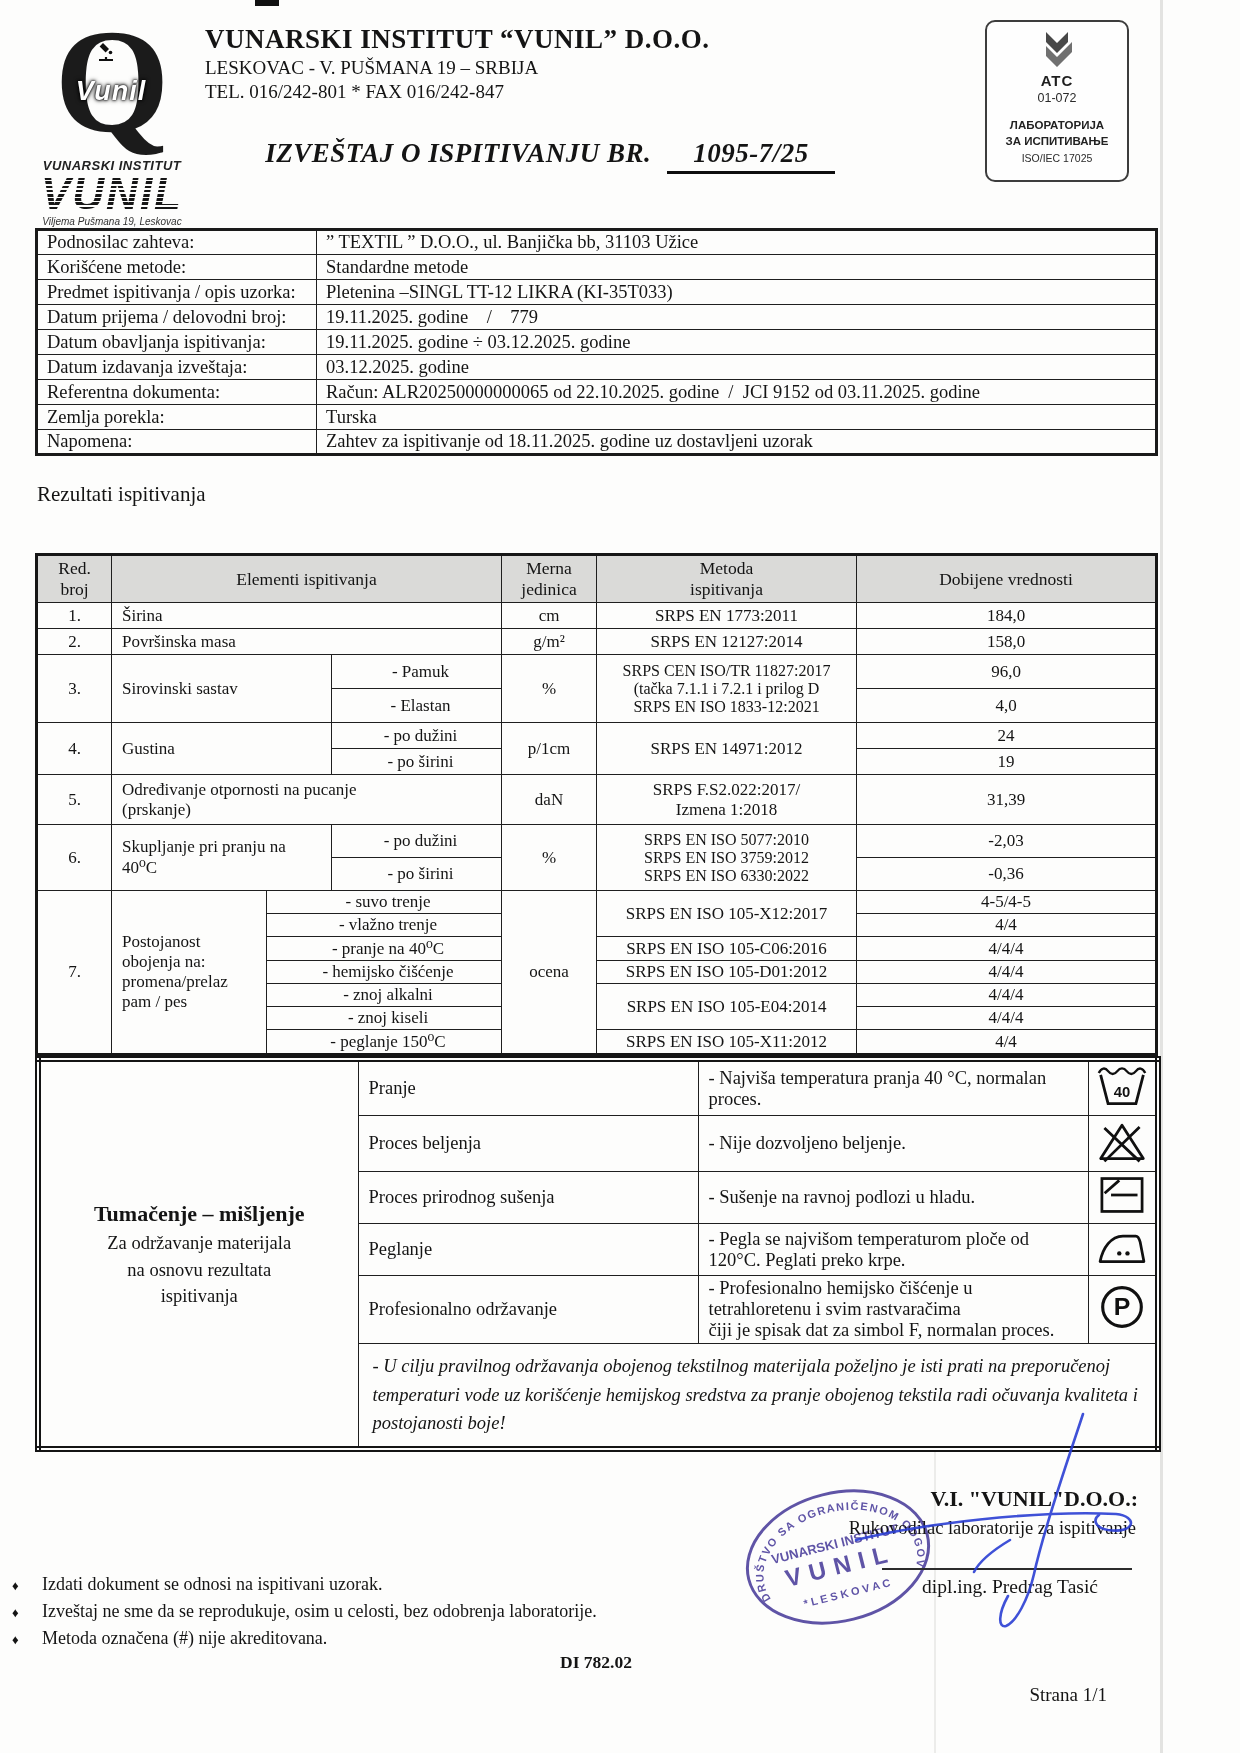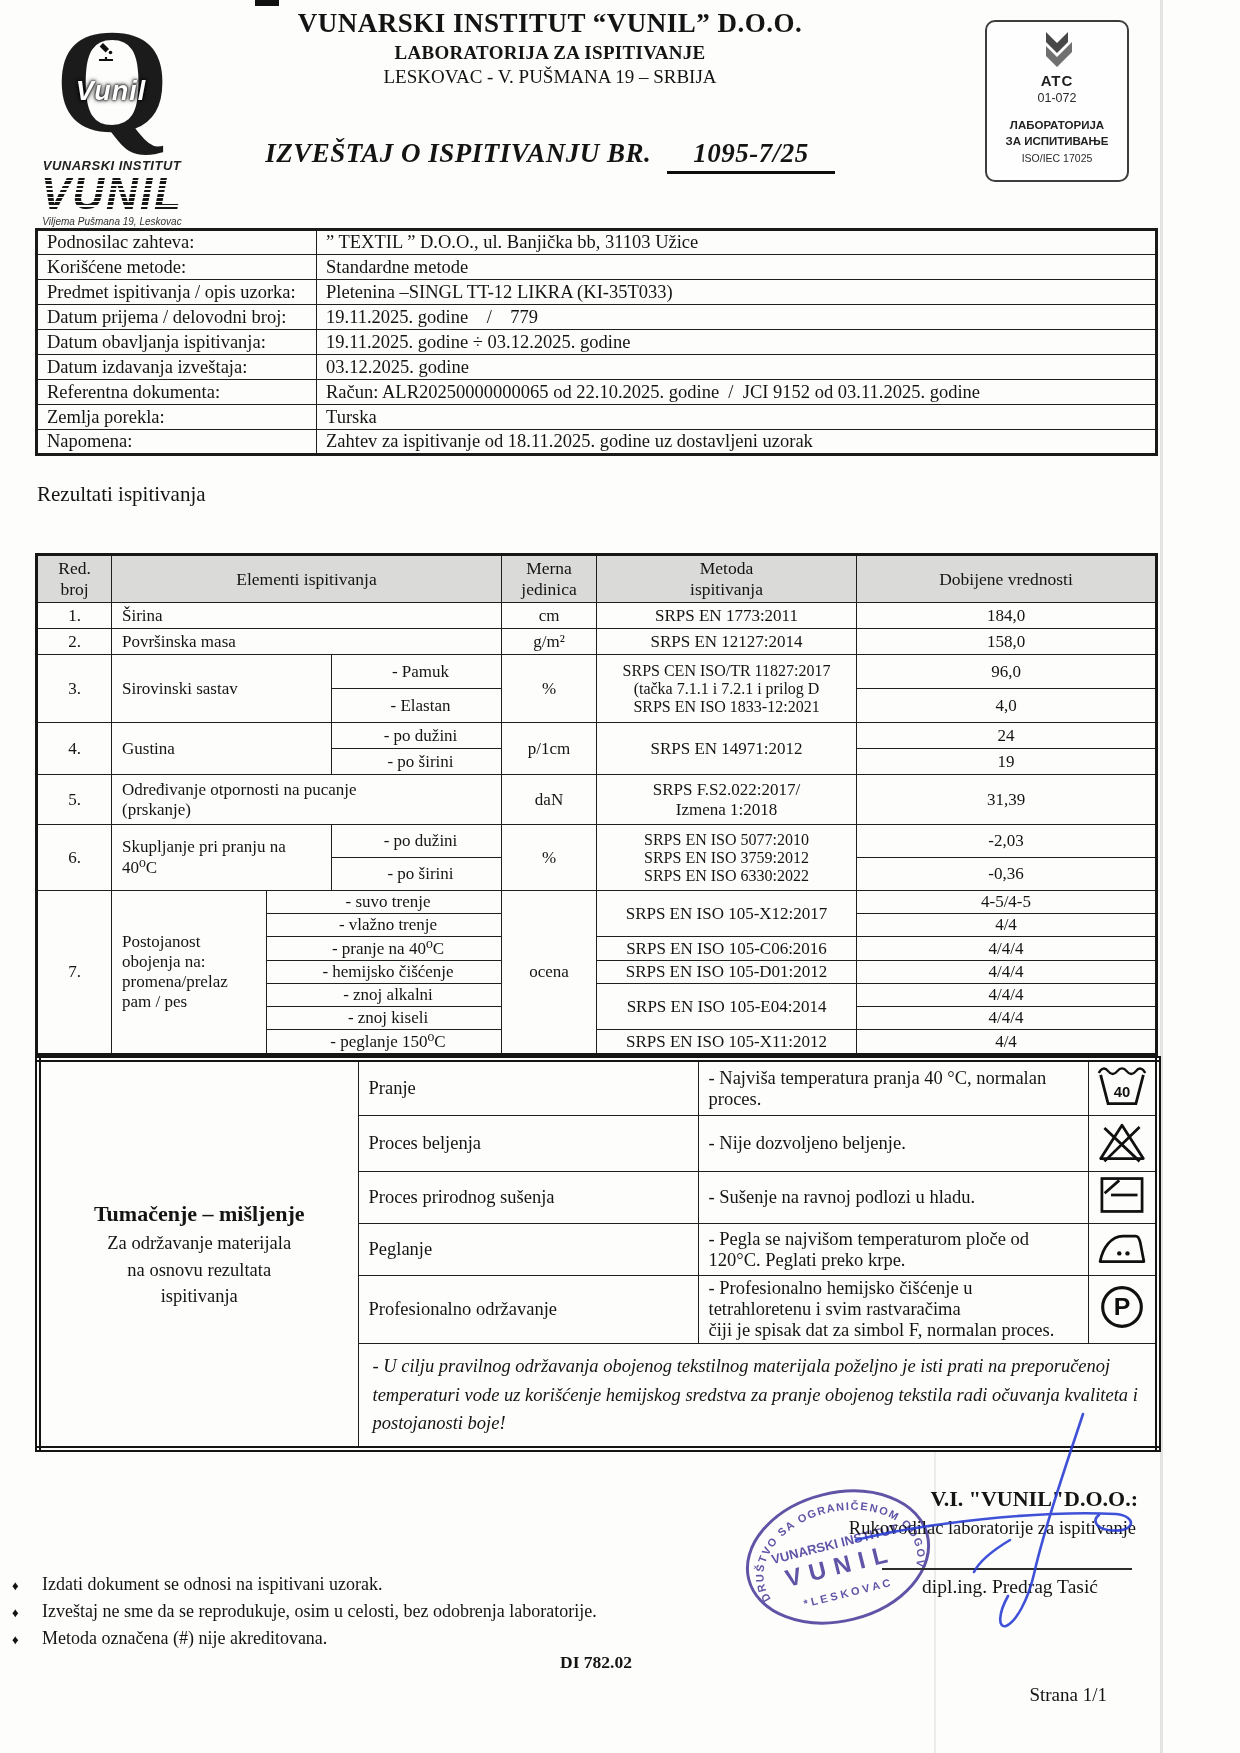--- a/index.html
+++ b/index.html
@@ -16,21 +16,21 @@
   .q-scope{position:absolute;top:34px;left:58px;}
   .q-vunil{position:absolute;top:70px;left:24px;width:100px;font:bold italic 27px "Liberation Sans",sans-serif;
            color:#fff;letter-spacing:1px;text-shadow:0 0 3px #000,0 0 1px #000,0 0 5px #000;}
   .logo-institute{font:bold italic 13px "Liberation Sans",sans-serif;letter-spacing:.5px;color:#222;margin-top:2px;}
   .vunil-big{position:relative;display:inline-block;font:bold italic 44px/0.95 "Liberation Sans",sans-serif;
              letter-spacing:2px;color:#161616;}
   .vunil-big::after{content:"";position:absolute;inset:0;
       background:repeating-linear-gradient(180deg,rgba(255,255,255,0) 0 2.6px,#fdfdfc 2.6px 4.2px);}
   .logo-addr{font:italic 10px "Liberation Sans",sans-serif;color:#333;margin-top:1px;}
 
-  .header-center{position:absolute;left:205px;top:8px;width:690px;text-align:center;}
+  .header-center{position:absolute;left:205px;top:24px;width:690px;text-align:left;}
   .company{font-size:27px;font-weight:bold;letter-spacing:.5px;}
   .lab{font-size:19px;font-weight:bold;margin-top:3px;letter-spacing:.3px;}
   .addr,.tel{font-size:19px;margin-top:2px;}
   .report-title{position:absolute;left:205px;top:138px;width:690px;text-align:center;
                 font-size:27px;font-weight:bold;font-style:italic;letter-spacing:.5px;}
   .report-num{display:inline-block;border-bottom:3px solid #0e0e0e;padding:0 26px 2px 26px;margin-left:16px;}
 
   .atc-box{position:absolute;left:985px;top:20px;width:144px;height:162px;border:2px solid #3d3d3d;
            border-radius:10px;display:flex;flex-direction:column;align-items:center;box-sizing:border-box;
            padding-top:9px;background:#fefefe;font-family:"Liberation Sans",sans-serif;}
@@ -100,22 +100,22 @@
       </svg>
       <span class="q-vunil">Vunil</span>
     </div>
     <div class="logo-institute">VUNARSKI INSTITUT</div>
     <div><span class="vunil-big">VUNIL</span></div>
     <div class="logo-addr">Viljema Pušmana 19, Leskovac</div>
   </div>
 
   <div class="header-center">
     <div class="company">VUNARSKI INSTITUT “VUNIL” D.O.O.</div>
-    <div class="lab">LABORATORIJA ZA ISPITIVANJE</div>
     <div class="addr">LESKOVAC - V. PUŠMANA 19 – SRBIJA</div>
+    <div class="tel">TEL. 016/242-801 * FAX  016/242-847</div>
   </div>
 
   <div class="report-title">
     <span>IZVEŠTAJ O ISPITIVANJU BR.</span><span class="report-num">1095-7/25</span>
   </div>
 
   <div class="atc-box">
     <svg width="44" height="40" viewBox="0 0 44 40">
       <path d="M11 1 L22 12 L33 1 L33 11 L22 22 L11 11 Z" fill="#484848"></path>
       <path d="M11 15 L22 26 L37 11 L37 21 L22 36 L11 25 Z" fill="#707070"></path>

